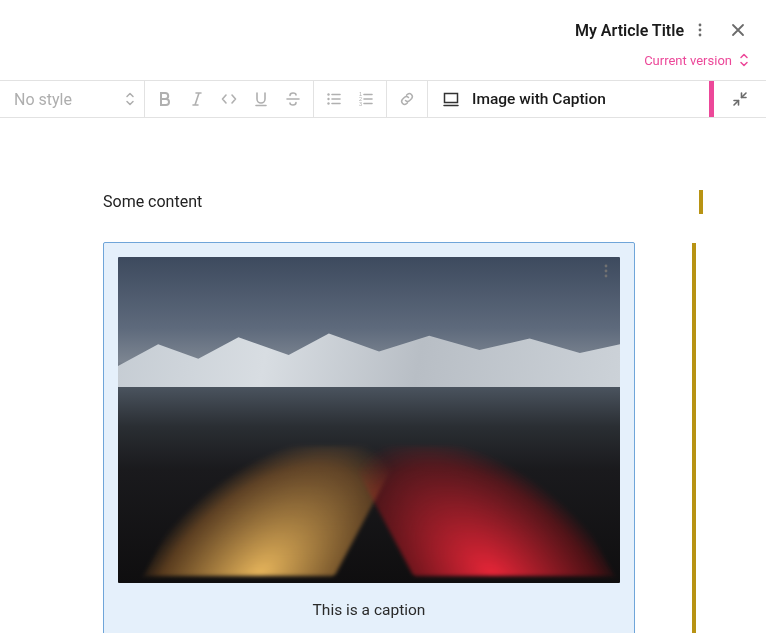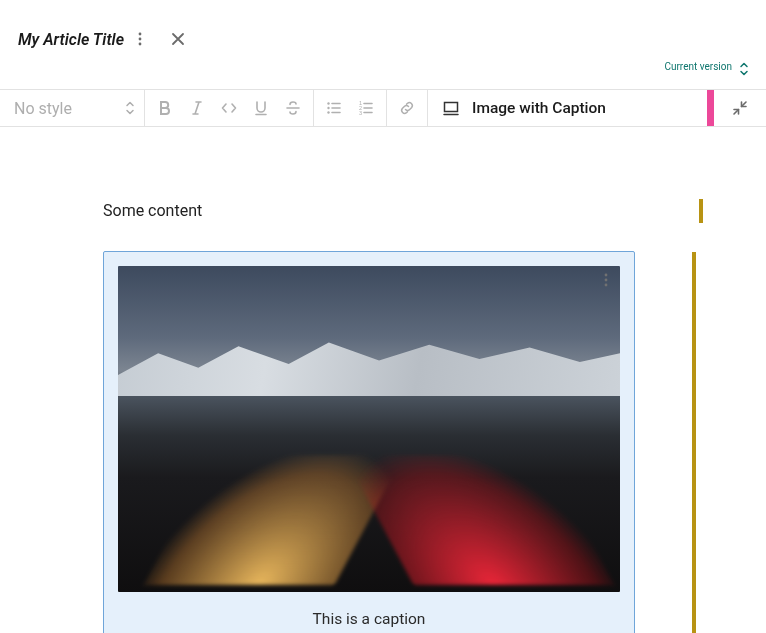--- a/index.html
+++ b/index.html
@@ -6,23 +6,22 @@
     body {
       font-family: -apple-system, BlinkMacSystemFont, "Segoe UI", Roboto, sans-serif;
       background: #fff;
       width: 766px;
       height: 633px;
       overflow: hidden;
     }
     .header {
       display: flex;
       align-items: center;
-      justify-content: flex-start;
-      padding: 23px 12px 0 18px;
-      font-style: italic;
+      justify-content: flex-end;
+      padding: 14px 12px 0 18px;
     }
     .title {
       font-size: 16px;
       font-weight: 600;
       color: #1a1a1a;
     }
     .header-actions {
       display: flex;
       gap: 6px;
       align-items: center;
@@ -39,24 +38,24 @@
       color: #6b6b6b;
       border-radius: 4px;
     }
     .version-row {
       display: flex;
       justify-content: flex-end;
       padding: 4px 14px 10px 18px;
     }
     .version-select {
       display: flex;
-      align-items: flex-start;
+      align-items: center;
       gap: 6px;
-      font-size: 10px;
-      color: #0f766e;
+      font-size: 13px;
+      color: #ec4899;
       cursor: pointer;
       padding: 2px 2px;
     }
     .toolbar {
       display: flex;
       border-top: 1px solid #e2e2e2;
       border-bottom: 1px solid #e2e2e2;
       height: 38px;
       align-items: stretch;
     }
@@ -91,21 +90,21 @@
       border-radius: 4px;
     }
     .block-type {
       display: flex;
       align-items: center;
       gap: 12px;
       padding: 0 14px;
       font-size: 15.5px;
       font-weight: 500;
       color: #1a1a1a;
-      border-right: 7px solid #ec4899;
+      border-right: 5px solid #ec4899;
       flex: 1;
     }
     .collapse-section {
       display: flex;
       align-items: center;
       padding: 0 10px;
     }
     .content {
       padding: 28px 68px 20px 103px;
       position: relative;

